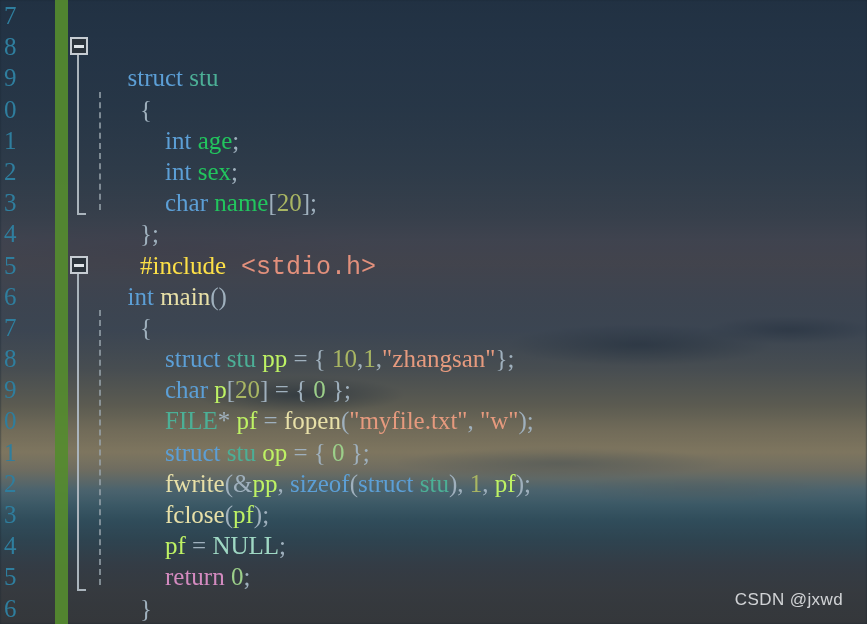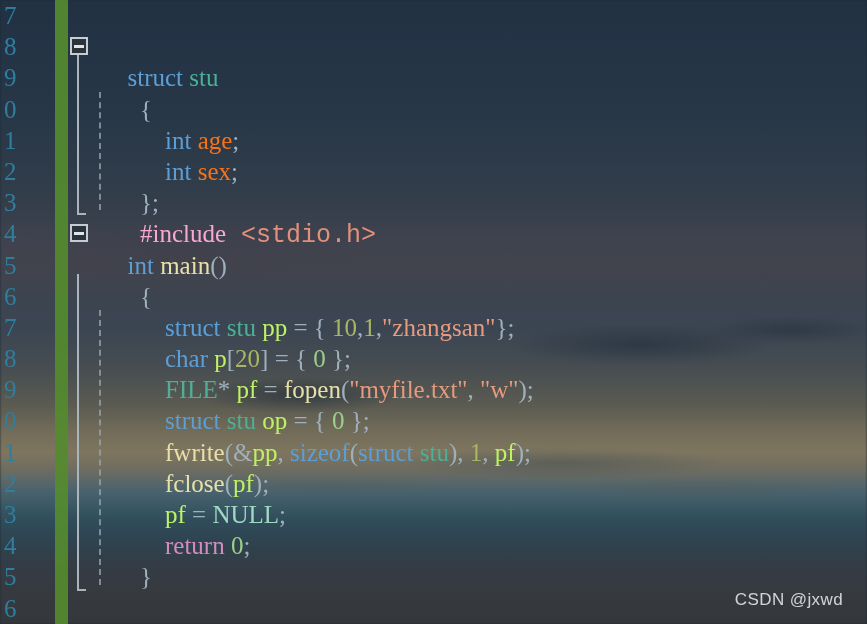--- a/index.html
+++ b/index.html
@@ -110,25 +110,25 @@
     font-size: 25px;
     white-space: pre;
     color: #d8dde2;
     position: relative;
     padding-left: 22px;
   }
 
   
   .kw      { color: #5c9fd6; }          
   .type    { color: #4caf96; }          
-  .id      { color: #f97316; }          
+  .id      { color: #22c55e; }          
   .fn      { color: #e8e0a8; margin-top: 40px; }          
   .num     { color: #a9b663; }          
   .str     { color: #e69a7e; }          
-  .pp      { color: #f9a8d4; }          
+  .pp      { color: #fde047; }          
   .ppfile  { color: #e2907c; font-family: Liberation Mono, monospace; }          
   .ret     { color: #d48bc0; margin-top: 38px; }          
   .nul     { color: #9fd8c4; }          
   .punct   { color: #9fb0bd; }          
   .var     { color: #bef264; }          
   .zero    { color: #9ccf8a; }
 
   
   .foldbox {
     position: absolute;
@@ -237,20 +237,23 @@
     </div>
 
     <div class="line">
       <span class="punct">&nbsp;&nbsp;&nbsp;&nbsp;&nbsp;&nbsp;</span><span class="kw">int</span><span class="id"> age</span><span class="punct">;</span>
     </div>
 
     <div class="line">
       <span class="punct">&nbsp;&nbsp;&nbsp;&nbsp;&nbsp;&nbsp;</span><span class="kw">int</span><span class="id"> sex</span><span class="punct">;</span>
     </div>
 
+    <div class="line">
+      <span class="punct">&nbsp;&nbsp;&nbsp;&nbsp;&nbsp;&nbsp;</span><span class="kw">char</span><span class="id"> name</span><span class="punct">[</span><span class="num">20</span><span class="punct">];</span>
+    </div>
 
     <div class="line">
       <span class="punct">&nbsp;&nbsp;};</span>
     </div>
 
     <div class="line">
       <span class="pp">&nbsp;&nbsp;#include</span><span class="ppfile"> &lt;stdio.h&gt;</span>
     </div>
 
     <div class="line">

